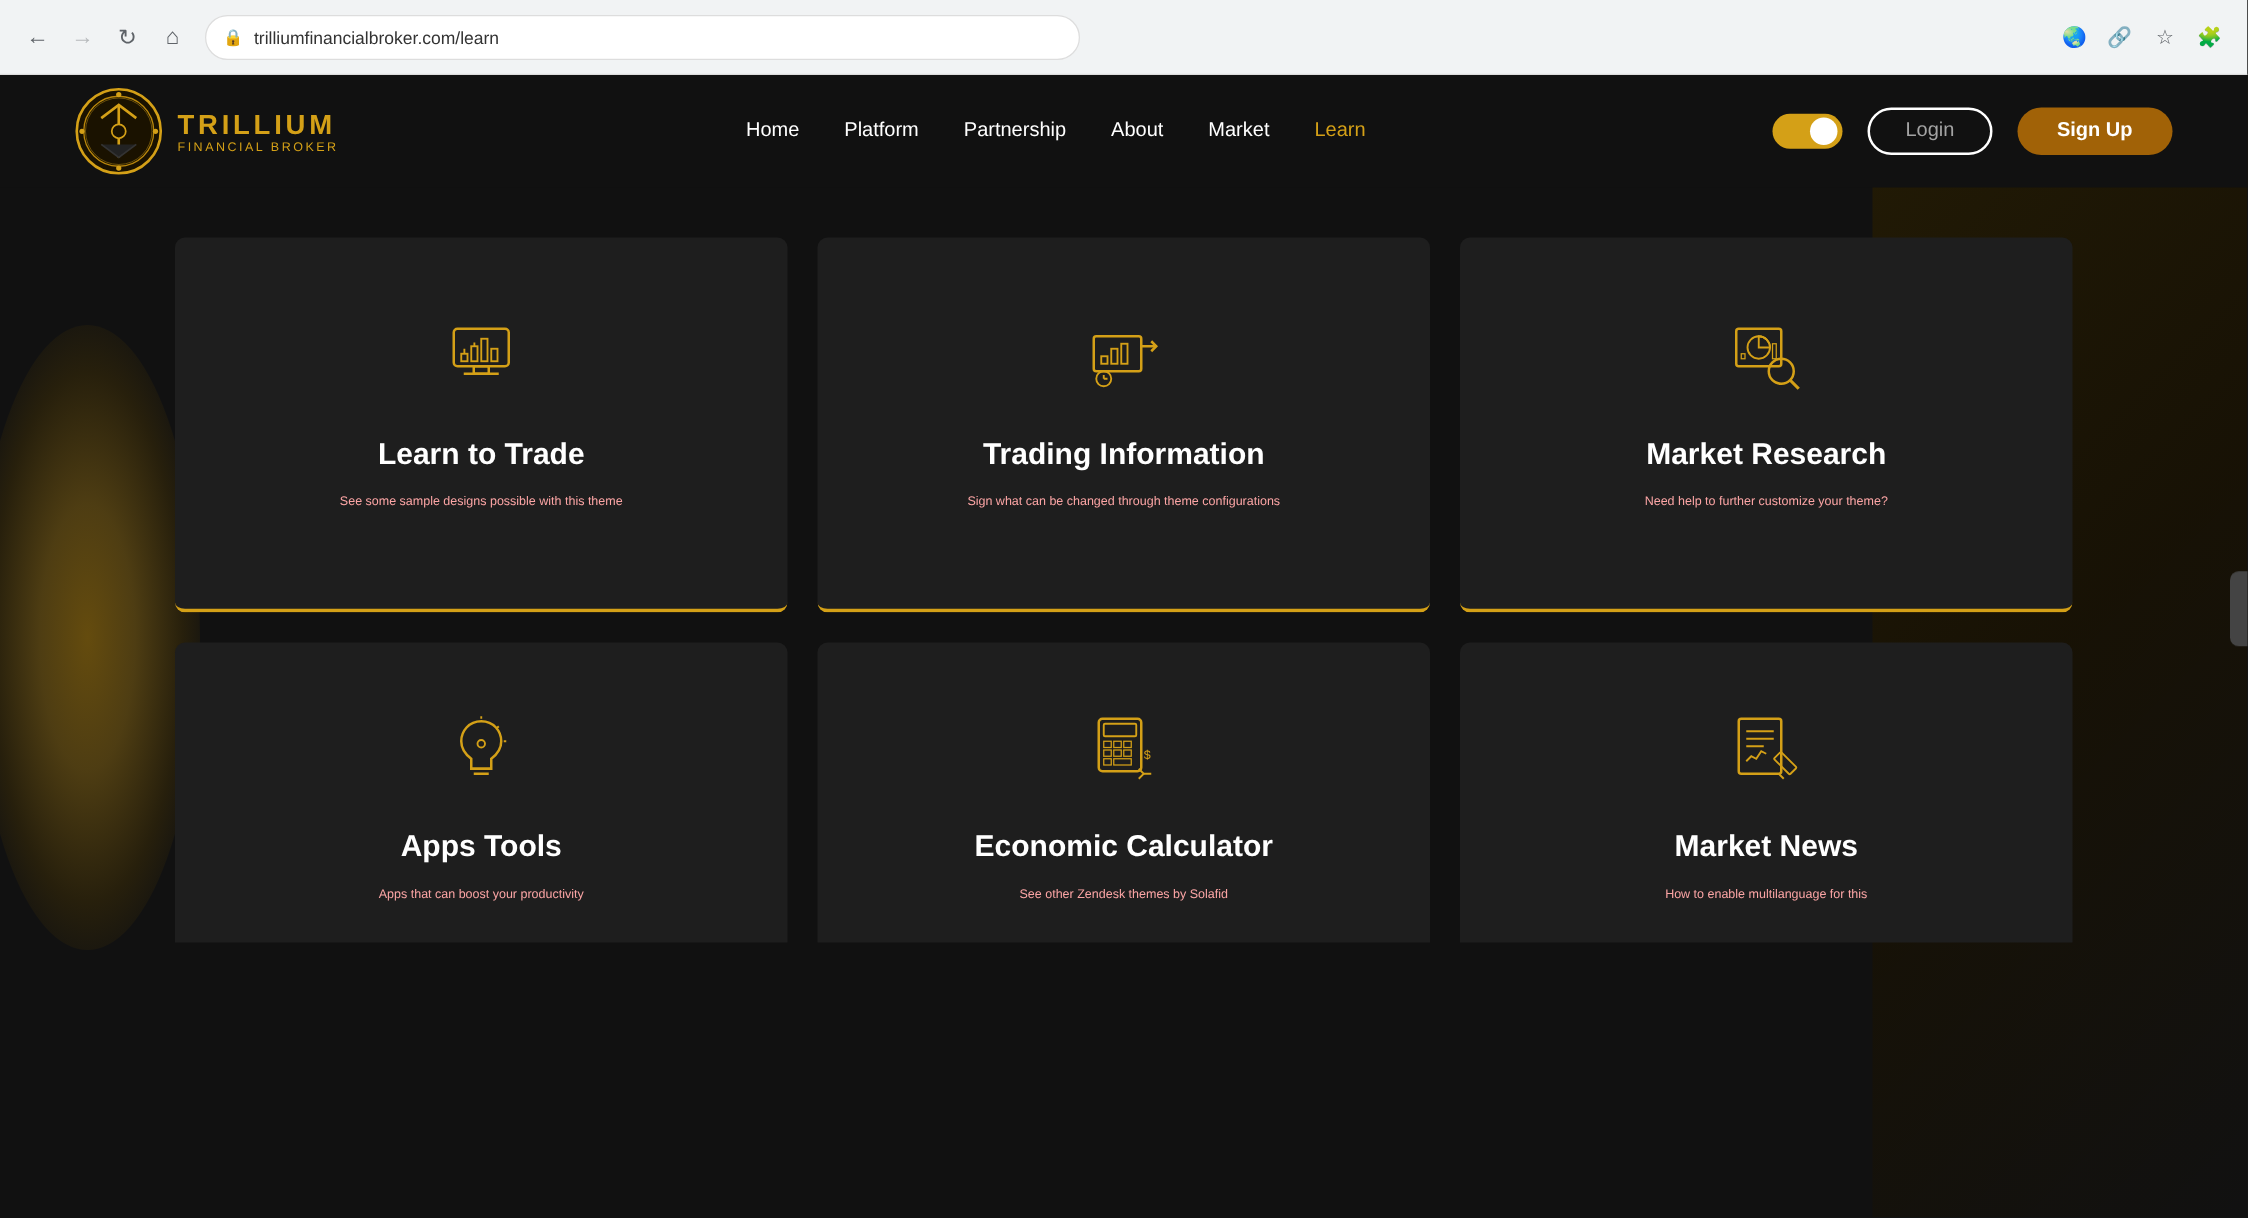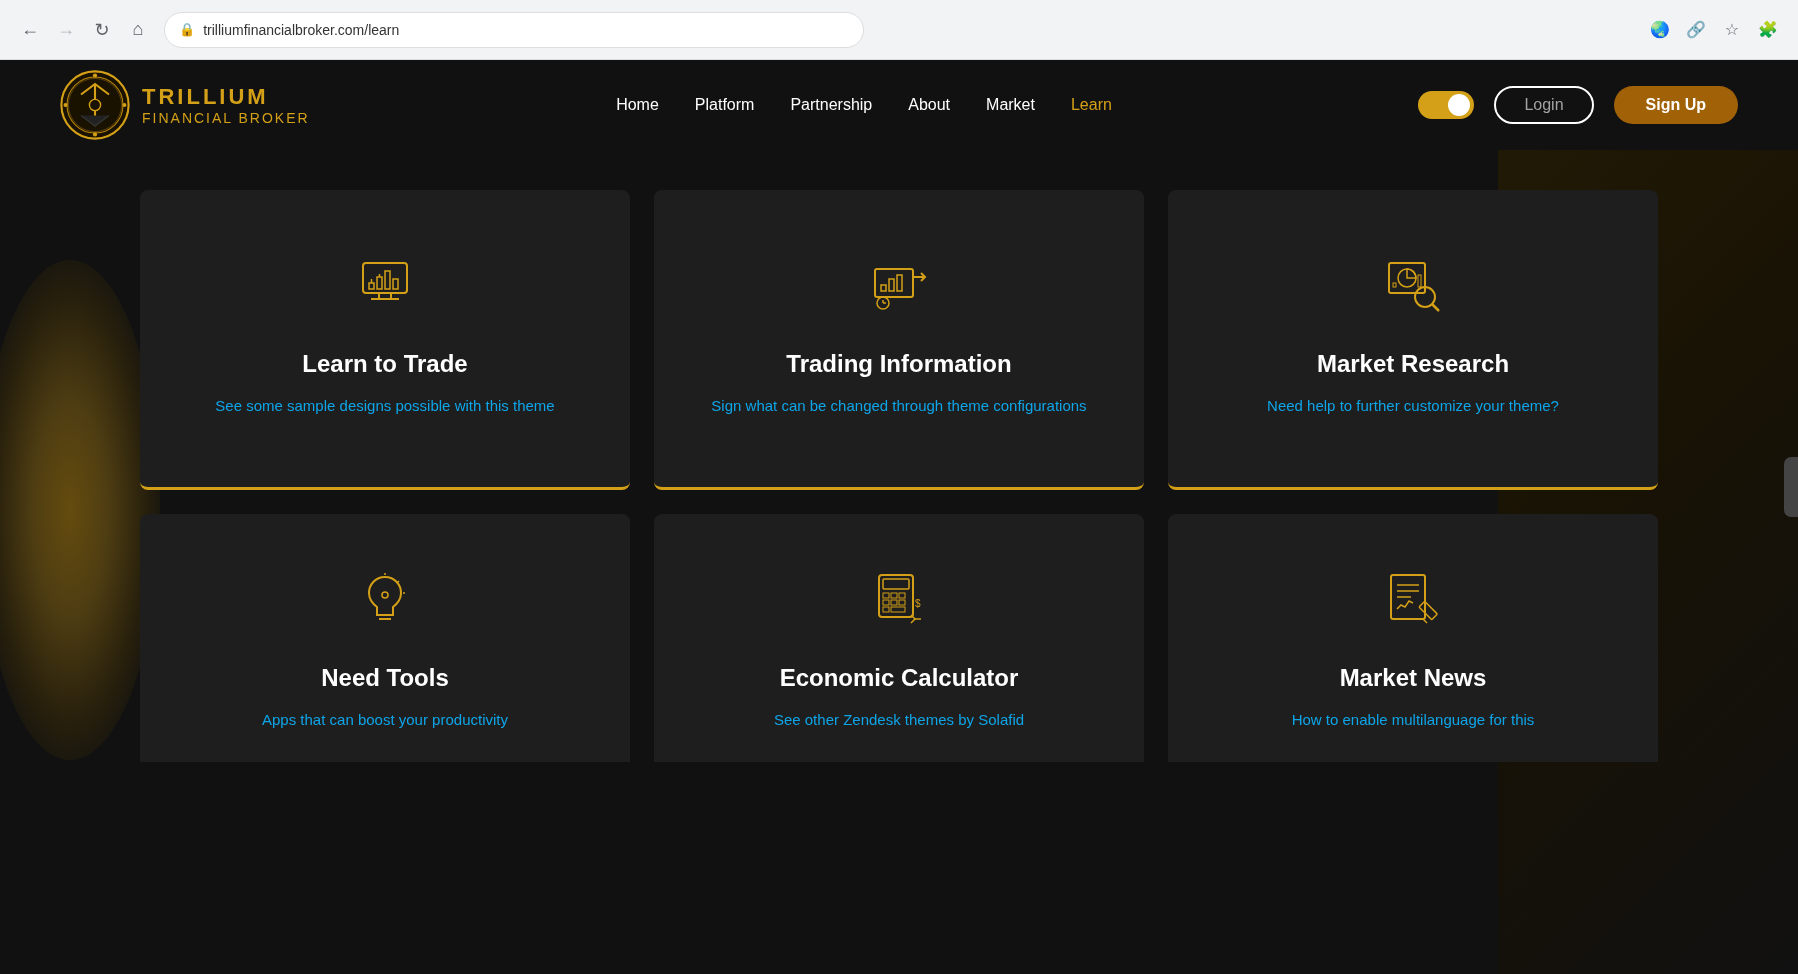--- a/index.html
+++ b/index.html
@@ -136,21 +136,21 @@
       display: flex;
       flex-direction: column;
     }
     .logo-name {
       font-size: 22px;
       font-weight: 700;
       color: #d4a017;
       letter-spacing: 3px;
     }
     .logo-sub {
-      font-size: 14px;
+      font-size: 10px;
       color: #d4a017;
       letter-spacing: 2px;
     }
     .nav-links {
       display: flex;
       align-items: center;
       gap: 36px;
       list-style: none;
     }
     .nav-links a {
@@ -248,22 +248,22 @@
       height: 60px;
     }
 
     .card-title {
       font-size: 24px;
       font-weight: 700;
       color: #fff;
       margin-bottom: 16px;
     }
     .card-desc {
-      font-size: 15px;
-      color: #0ea5e9;
+      font-size: 10px;
+      color: #fca5a5;
       line-height: 1.6;
     }
 
     
     .cards-grid-second {
       display: grid;
       grid-template-columns: repeat(3, 1fr);
       gap: 24px;
       margin-top: 24px;
     }
@@ -439,21 +439,21 @@
             <line x1="22" y1="46" x2="38" y2="46" stroke="#d4a017" stroke-width="2"></line>
             <line x1="24" y1="50" x2="36" y2="50" stroke="#d4a017" stroke-width="2"></line>
 
             <line x1="30" y1="4" x2="30" y2="6" stroke="#d4a017" stroke-width="1.5"></line>
             <line x1="50" y1="24" x2="48" y2="24" stroke="#d4a017" stroke-width="1.5"></line>
             <line x1="44" y1="12" x2="42" y2="14" stroke="#d4a017" stroke-width="1.5"></line>
 
             <circle cx="30" cy="26" r="3" stroke="#d4a017" stroke-width="1.5" fill="none"></circle>
           </svg>
         </div>
-        <div class="card-title">Need Tools</div>
+        <div class="card-title">Apps Tools</div>
         <div class="card-desc">Apps that can boost your productivity</div>
       </div>
 
       <div class="card-partial">
         <div class="card-icon">
           <svg viewBox="0 0 60 60" fill="none" xmlns="http://www.w3.org/2000/svg">
 
             <rect x="10" y="6" width="34" height="42" rx="3" stroke="#d4a017" stroke-width="2" fill="none"></rect>
 
             <rect x="14" y="10" width="26" height="10" rx="1" stroke="#d4a017" stroke-width="1.5" fill="none"></rect>

